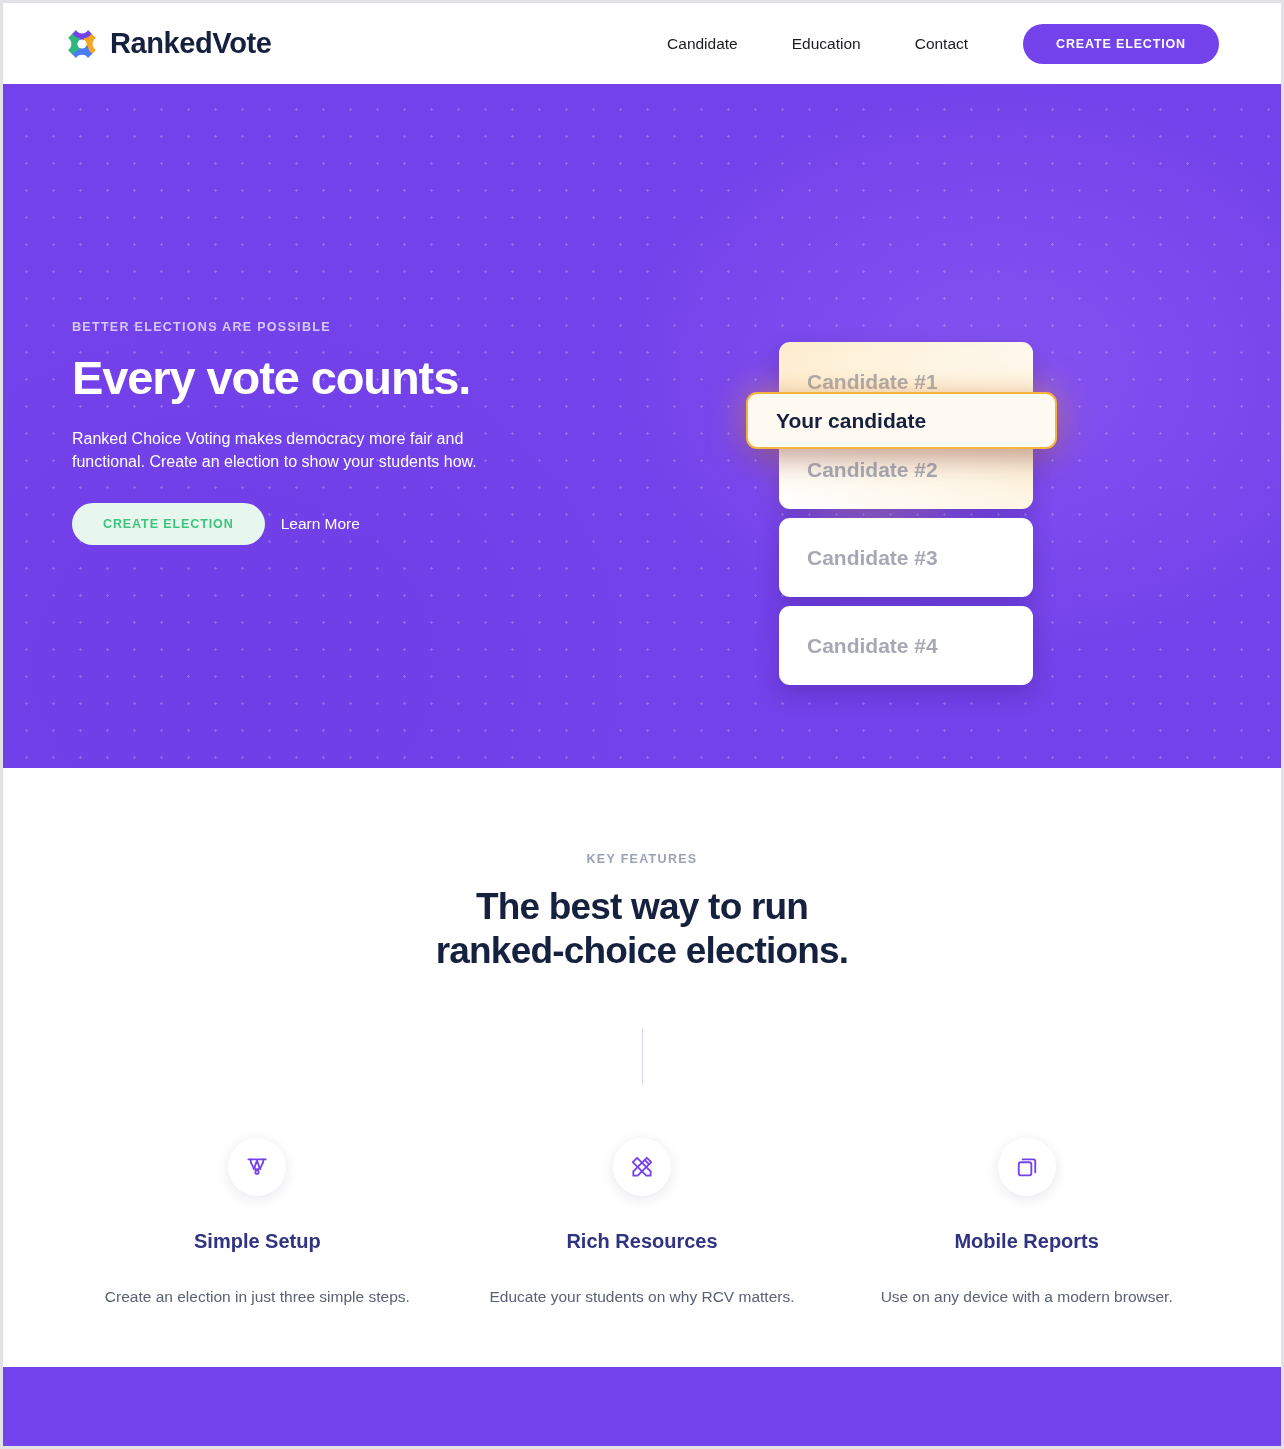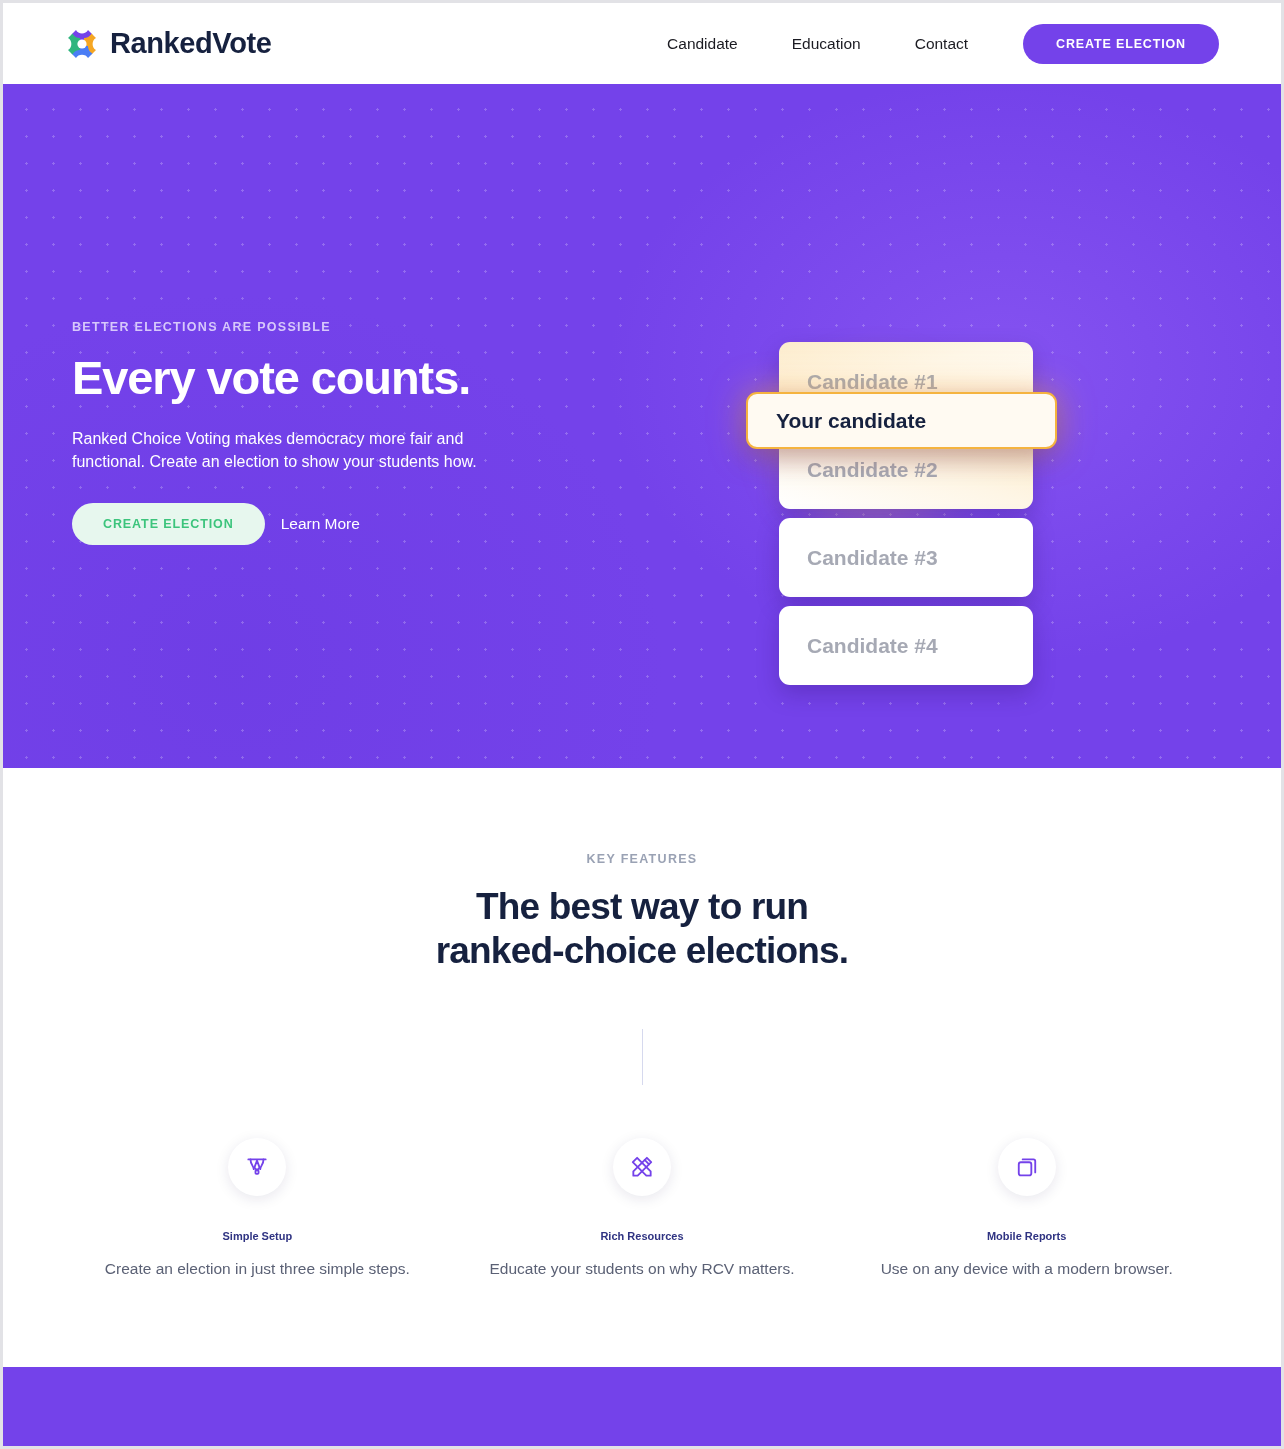--- a/index.html
+++ b/index.html
@@ -248,24 +248,24 @@
     border-radius: 50%;
     background: #ffffff;
     box-shadow: 0 3px 14px rgba(30,20,80,0.10);
     margin: 0 auto 34px auto;
     display: flex;
     align-items: center;
     justify-content: center;
   }
   .f-icon-wrap svg { display: block; }
   .f-title {
-    font-size: 11px;
+    font-size: 20px;
     font-weight: bold;
     color: #2f3382;
-    margin-bottom: 15px;
+    margin-bottom: 32px;
   }
   .f-desc {
     font-size: 15.5px;
     line-height: 1.55;
     color: #5b6175;
   }
 
   
   .footer-band {
     position: absolute;

